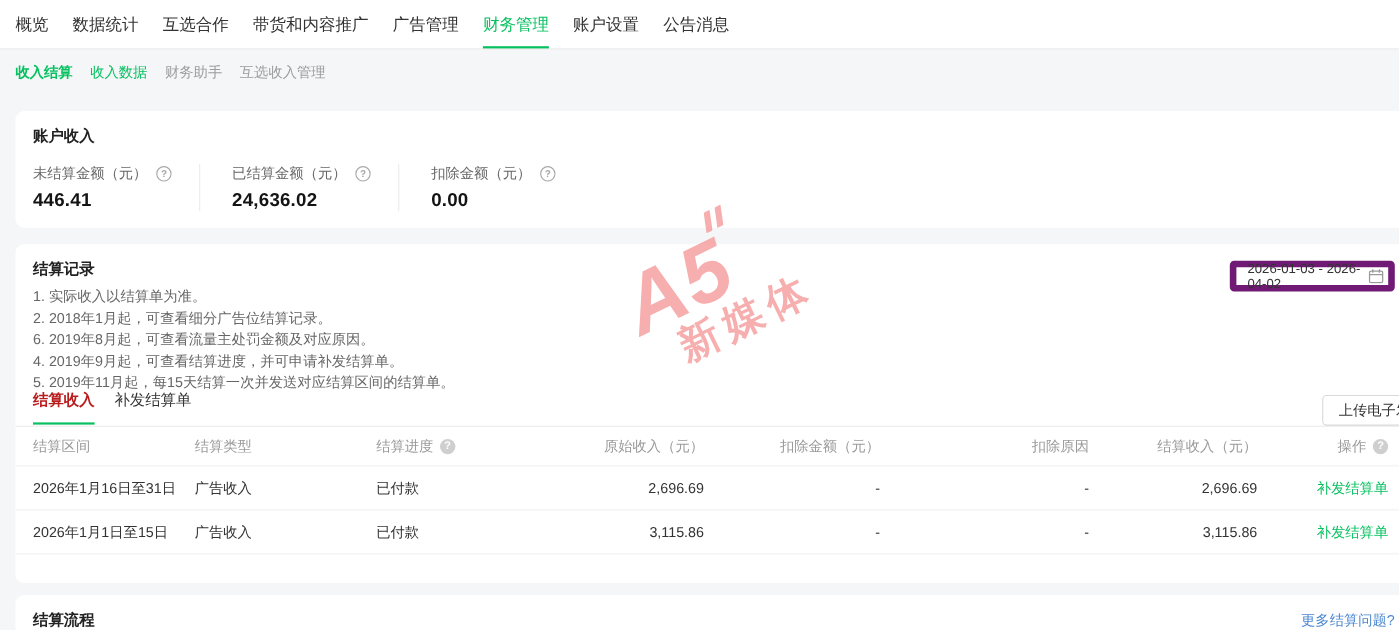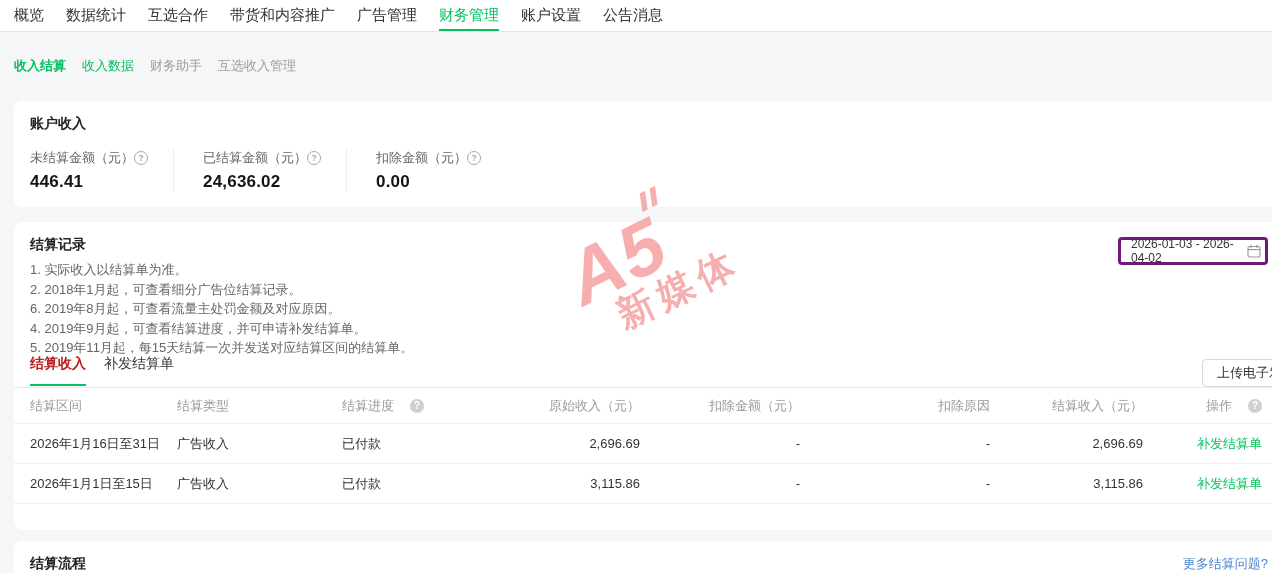--- a/index.html
+++ b/index.html
@@ -1,21 +1,21 @@
 <!DOCTYPE html>
 <html><head>
 <meta charset="utf-8">
 <style>
   * { margin:0; padding:0; box-sizing:border-box; }
   body { background:#fff; font-family:"Liberation Sans","DejaVu Sans",sans-serif; }
   .screen { position:relative; width:1272px; height:573px; overflow:hidden;
             background:#f5f6f8; color:#333; }
 
   
-  .topnav { position:absolute; top:0; left:0; width:100%; height:32px; background:#fff;
+  .topnav { position:absolute; top:0; left:0; width:100%; height:45px; background:#fff;
             border-bottom:1px solid #e7e7e7; display:flex; align-items:stretch;
             padding-left:14px; gap:22px; z-index:2; }
   .nav-item { display:flex; align-items:center; font-size:15px; color:#333;
               cursor:pointer; border-bottom:2px solid transparent; padding-top:2px; }
   .nav-item.active { color:#07c160; border-bottom-color:#07c160; }
 
   
   .subnav { position:absolute; top:57px; left:14px; display:flex; gap:16px; font-size:13px; }
   .subnav-item { color:#9c9c9c; cursor:pointer; }
   .subnav-item.green { color:#07c160; }
@@ -25,31 +25,31 @@
   .card { position:absolute; left:14px; right:-10px; background:#fff; border-radius:8px; }
   .card-account { top:101px; height:106px; }
   .card-records { top:222px; height:308px; }
   .card-flow    { top:541px; height:60px; }
   .card-title { position:absolute; top:14px; left:16px; font-size:14px; font-weight:bold; color:#222; }
 
   
   .stats { position:absolute; top:48px; left:16px; display:flex; }
   .stat { padding-right:25px; }
   .stat + .stat { border-left:1px solid #ececec; padding-left:29px; }
-  .stat-label { display:flex; align-items:center; gap:0; font-size:13px; color:#666; }
+  .stat-label { display:flex; align-items:center; gap:8px; font-size:13px; color:#666; }
   .stat-value { margin-top:5px; font-size:17px; font-weight:bold; color:#141414; letter-spacing:.2px; }
   .q-outline { display:inline-block; width:14px; height:14px; border:1px solid #a9a9a9;
                border-radius:50%; color:#a9a9a9; font-size:9px; line-height:12px;
                text-align:center; font-weight:bold; }
   .q-filled { display:inline-block; width:14px; height:14px; background:#cfcfcf; border-radius:50%;
               color:#fff; font-size:10px; line-height:14px; text-align:center; font-weight:bold; }
 
   
   .date-input { position:absolute; top:15px; left:1104px; width:150px; height:28px;
-                border:3px solid #701a75; border-radius:4px; background:#fff;
+                border:6px solid #701a75; border-radius:4px; background:#fff;
                 display:flex; align-items:center; justify-content:space-between;
                 padding:0 4px 0 10px; font-size:12px; color:#333; cursor:pointer; }
   .notes { position:absolute; top:38px; left:16px; font-size:13px; color:#666; line-height:19.5px; }
   .tabs { position:absolute; top:133px; left:16px; display:flex; gap:18px; font-size:14px; }
   .tab { padding-bottom:11px; color:#333; cursor:pointer; border-bottom:2px solid transparent; }
   .tab.active { color:#b91c1c; font-weight:bold; border-bottom-color:#07c160; }
   .tabs-divider { position:absolute; top:165px; left:0; right:0; height:1px; background:#ececec; }
   .upload-btn { position:absolute; top:137px; left:1188px; height:28px; white-space:nowrap;
                 border:1px solid #d9d9d9; border-radius:4px; background:#fff; color:#333;
                 font-size:13px; padding:0 14px; line-height:26px; cursor:pointer; }
@@ -57,21 +57,21 @@
   .trow { display:grid; grid-template-columns:147px 165px 188px 110px 160px 190px 153px 1fr;
           padding-left:16px; align-items:center; font-size:13px; }
   .thead { position:absolute; top:166px; left:0; right:0; height:36px; color:#9a9a9a;
            border-bottom:1px solid #f0f0f0; }
   .trow-1 { position:absolute; top:202px; left:0; right:0; height:40px; color:#333;
             border-bottom:1px solid #f0f0f0; }
   .trow-2 { position:absolute; top:242px; left:0; right:0; height:40px; color:#333;
             border-bottom:1px solid #f0f0f0; }
   .cell-r { text-align:right; }
   .cell-op { text-align:right; padding-right:20px; }
-  .hflex { display:flex; align-items:center; gap:16px; }
+  .hflex { display:flex; align-items:center; gap:6px; }
   .hflex-end { justify-content:flex-end; }
   .action-link { color:#07c160; cursor:pointer; }
 
   
   .more-link { position:absolute; top:14px; right:14px; font-size:13px; color:#4a87d1; cursor:pointer; }
 
   
   .watermark { position:absolute; left:556px; top:252px; transform:rotate(-26deg);
                transform-origin:0 0; color:#f5a0a0; opacity:.85; pointer-events:none; z-index:5; }
   .wm-logo { font-size:76px; font-weight:bold; font-style:italic; line-height:70px;

